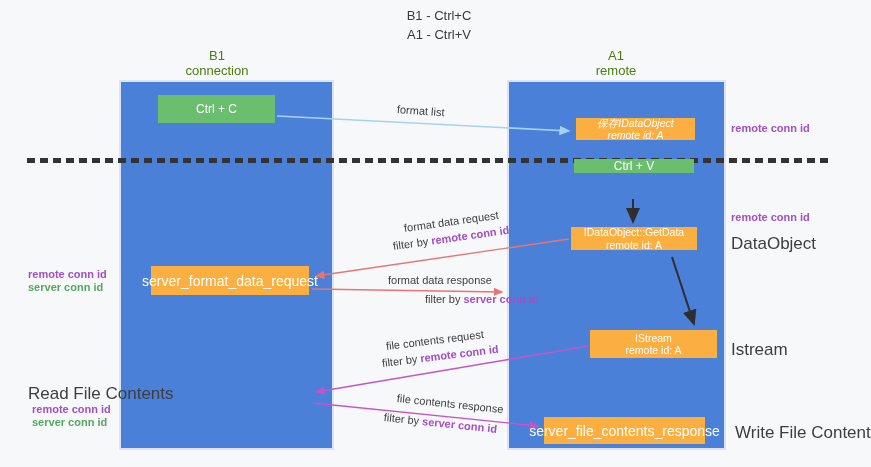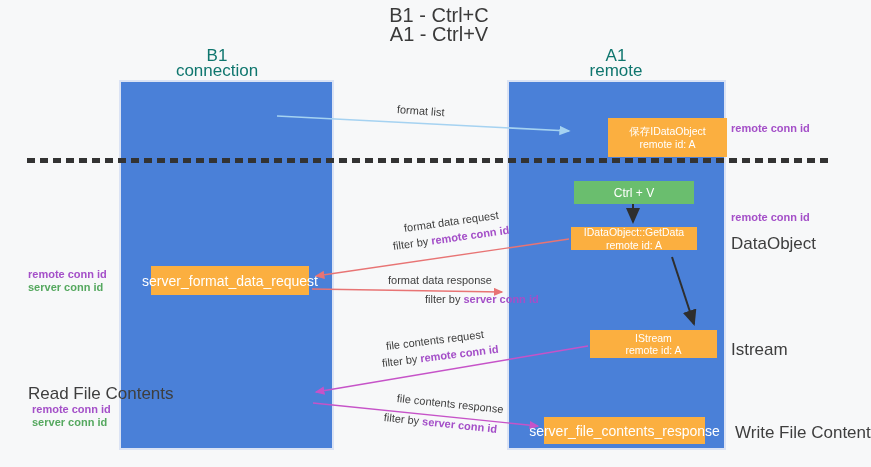--- a/index.html
+++ b/index.html
@@ -5,22 +5,22 @@
   :root{
     --lane:#4a80d8; --lane_border:#dbe3f4; --green:#6abe6e; --orange:#fbaf40;
     --arrow_blue:#a5d2f1; --arrow_red:#e87474; --arrow_magenta:#c653c8; --arrow_black:#2e2e2e;
     --text_dark:#3e3e3e; --text_purple:#a44fc8; --text_green:#55a85f; --bg:#f7f8f9;
   }
   html,body{margin:0;padding:0;}
   body{font-family:"Liberation Sans", sans-serif; background:#fff;}
   #stage{position:relative;width:871px;height:467px;background:var(--bg);overflow:hidden;}
   .abs{position:absolute;}
   .lane{background:var(--lane);border:2px solid var(--lane_border);box-sizing:border-box;}
-  .hdr{font-size:17px;line-height:15px;color:#0f766e;text-align:center;}
-  .title{font-size:20px;line-height:19px;color:#3a3a3a;text-align:center;}
+  .hdr{font-size:13px;line-height:15px;color:#4d7c0f;text-align:center;}
+  .title{font-size:13px;line-height:19px;color:#3a3a3a;text-align:center;}
   .node{display:flex;align-items:center;justify-content:center;color:#fff;
         font-size:14px;text-align:center;box-sizing:border-box;}
   .node.green{background:var(--green);font-size:12px;}
   .node.orange{background:var(--orange);}
   .two{flex-direction:column;font-size:10.5px;line-height:12.5px;}
   .dashes{height:5px;background:repeating-linear-gradient(90deg,#333 0 8px,transparent 8px 13px);}
   .elabel{font-size:11px;color:var(--text_dark);white-space:nowrap;transform-origin:left center;}
   .elabel .fb{margin-right:3px;}
   .purple{color:var(--text_purple);font-weight:bold;}
   .greenlbl{color:var(--text_green);font-weight:bold;}
@@ -75,27 +75,30 @@
     </defs>
     <line x1="277" y1="116" x2="569" y2="131" class="lblue" marker-end="url(#ab)"></line>
     <line x1="633" y1="199" x2="633" y2="222" class="lblk" marker-end="url(#ak)"></line>
     <line x1="672" y1="257" x2="694" y2="324" class="lblk" marker-end="url(#ak)"></line>
     <line x1="569" y1="239" x2="316" y2="276" class="lred" marker-end="url(#ar)"></line>
     <line x1="312" y1="289" x2="502" y2="292" class="lred" marker-end="url(#ar)"></line>
     <line x1="588" y1="346" x2="316" y2="392" class="lmag" marker-end="url(#am)"></line>
     <line x1="313" y1="403" x2="538" y2="426" class="lmag" marker-end="url(#am)"></line>
   </svg>
 
+  <div class="abs node green" style="left:158px;top:95px;width:117px;height:28px;">
+    <span>Ctrl + C</span>
+  </div>
 
-  <div class="abs node orange two" style="left:608px;top:118px;width:119px;height:39px;">
+  <div class="abs node orange two" style="left:576px;top:118px;width:119px;height:22px;font-style:italic;">
     <div>保存IDataObject</div>
     <div>remote id: A</div>
   </div>
 
-  <div class="abs node green" style="left:574px;top:181px;width:120px;height:23px;text-align:center;">
+  <div class="abs node green" style="left:574px;top:159px;width:120px;height:14px;text-align:center;">
     <span>Ctrl + V</span>
   </div>
 
   <div class="abs node orange two" style="left:571px;top:227px;width:126px;height:23px;">
     <div>IDataObject::GetData</div>
     <div>remote id: A</div>
   </div>
 
   <div class="abs node orange two" style="left:590px;top:330px;width:127px;height:28px;">
     <div>IStream</div>

